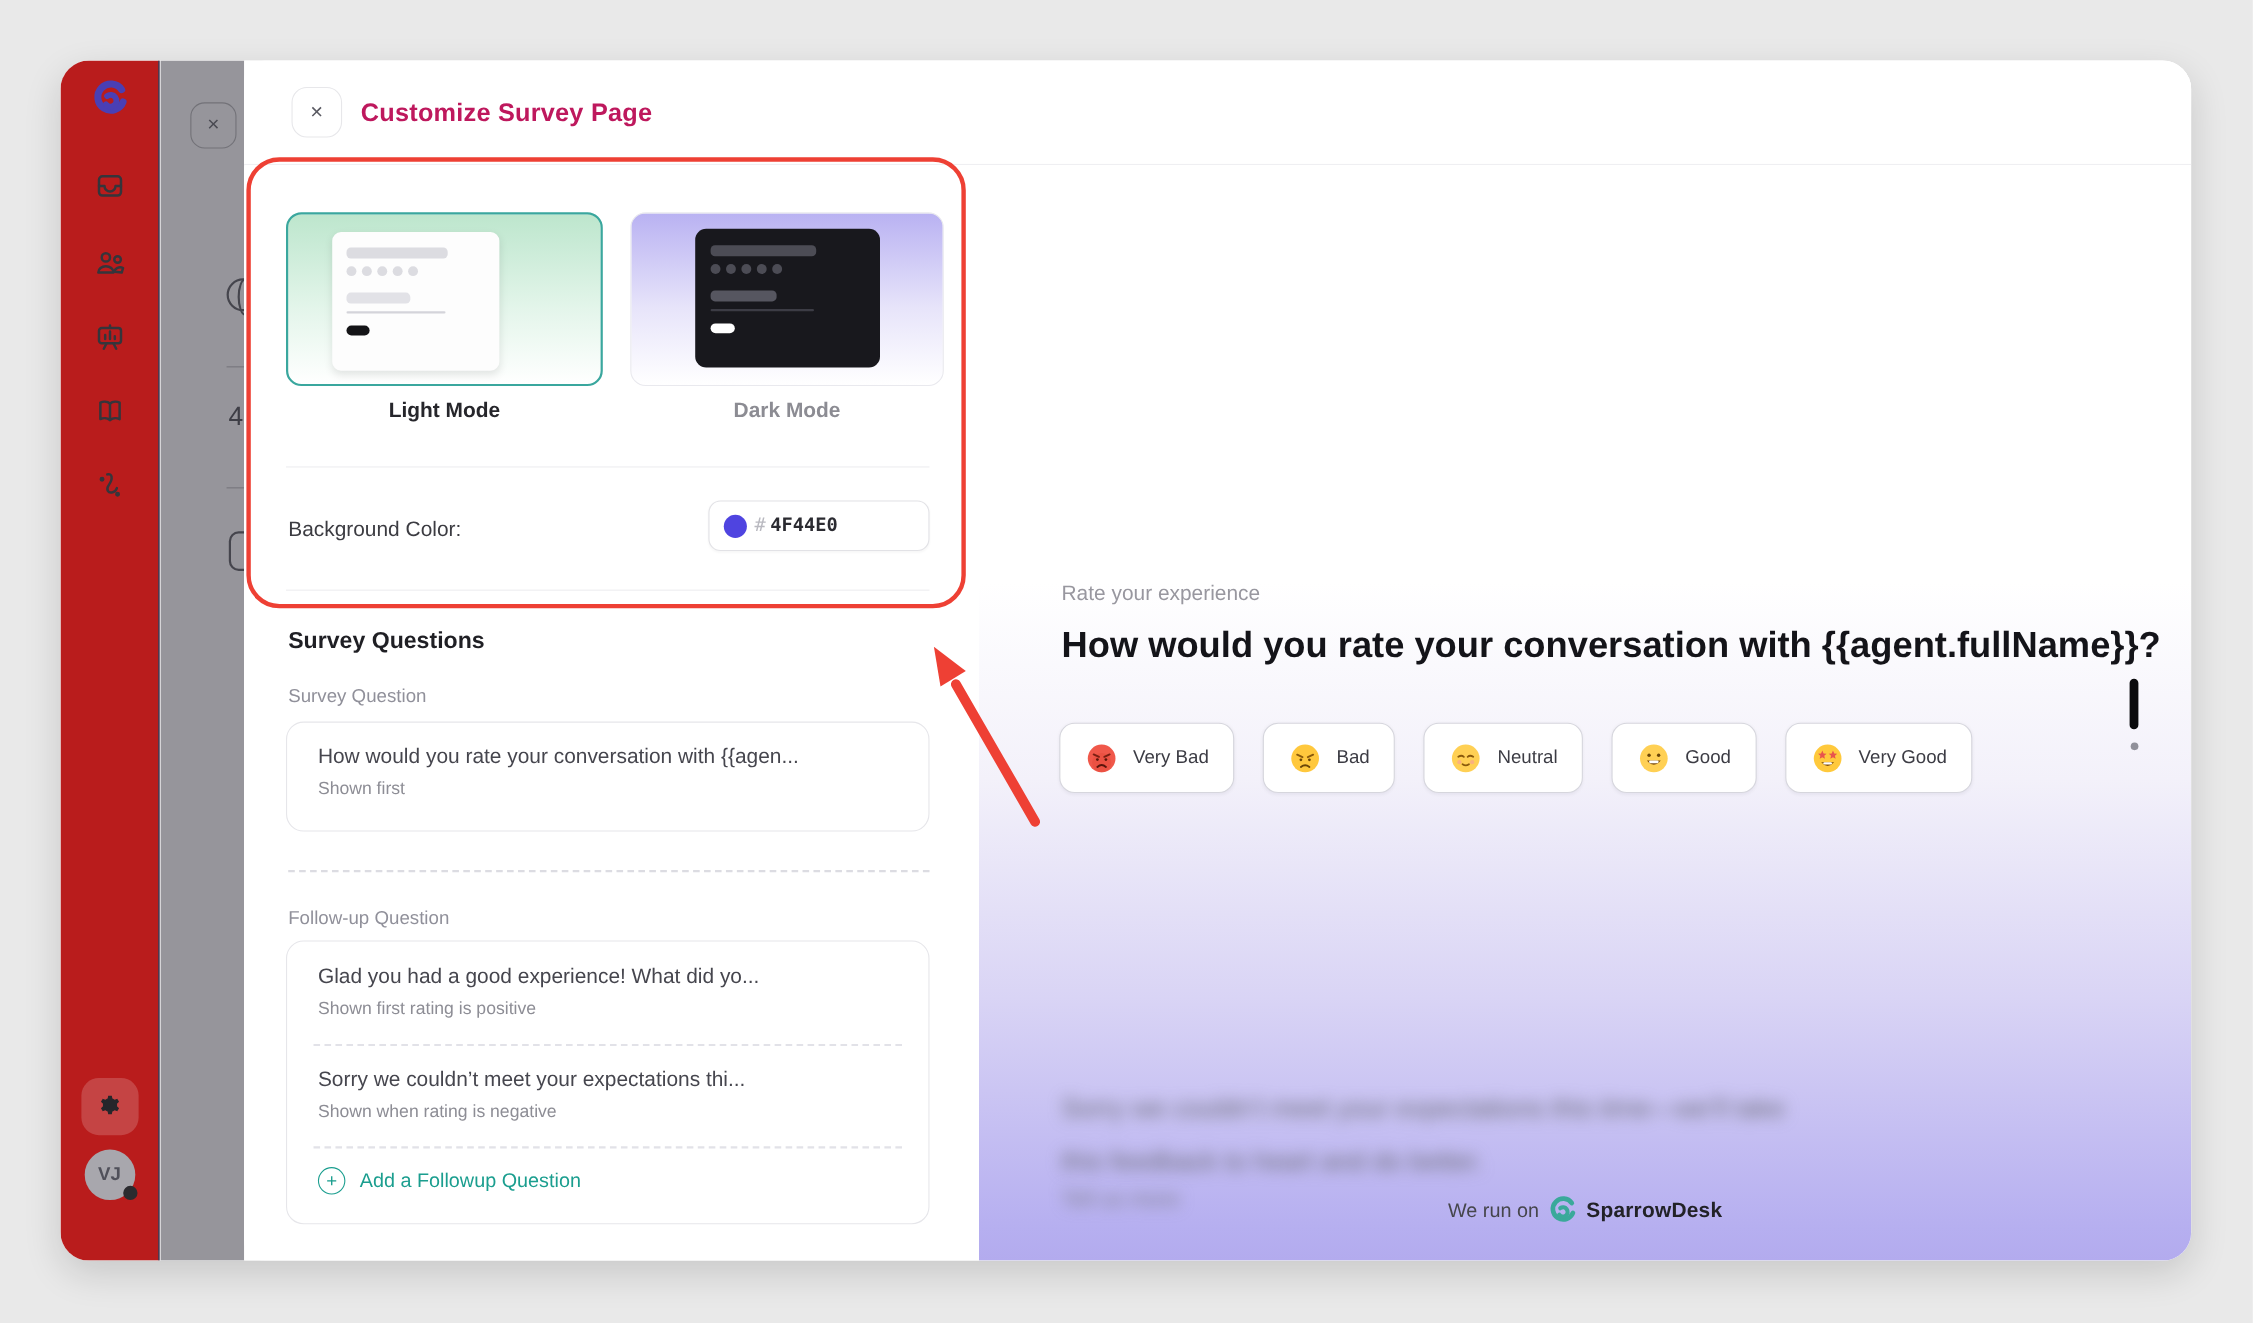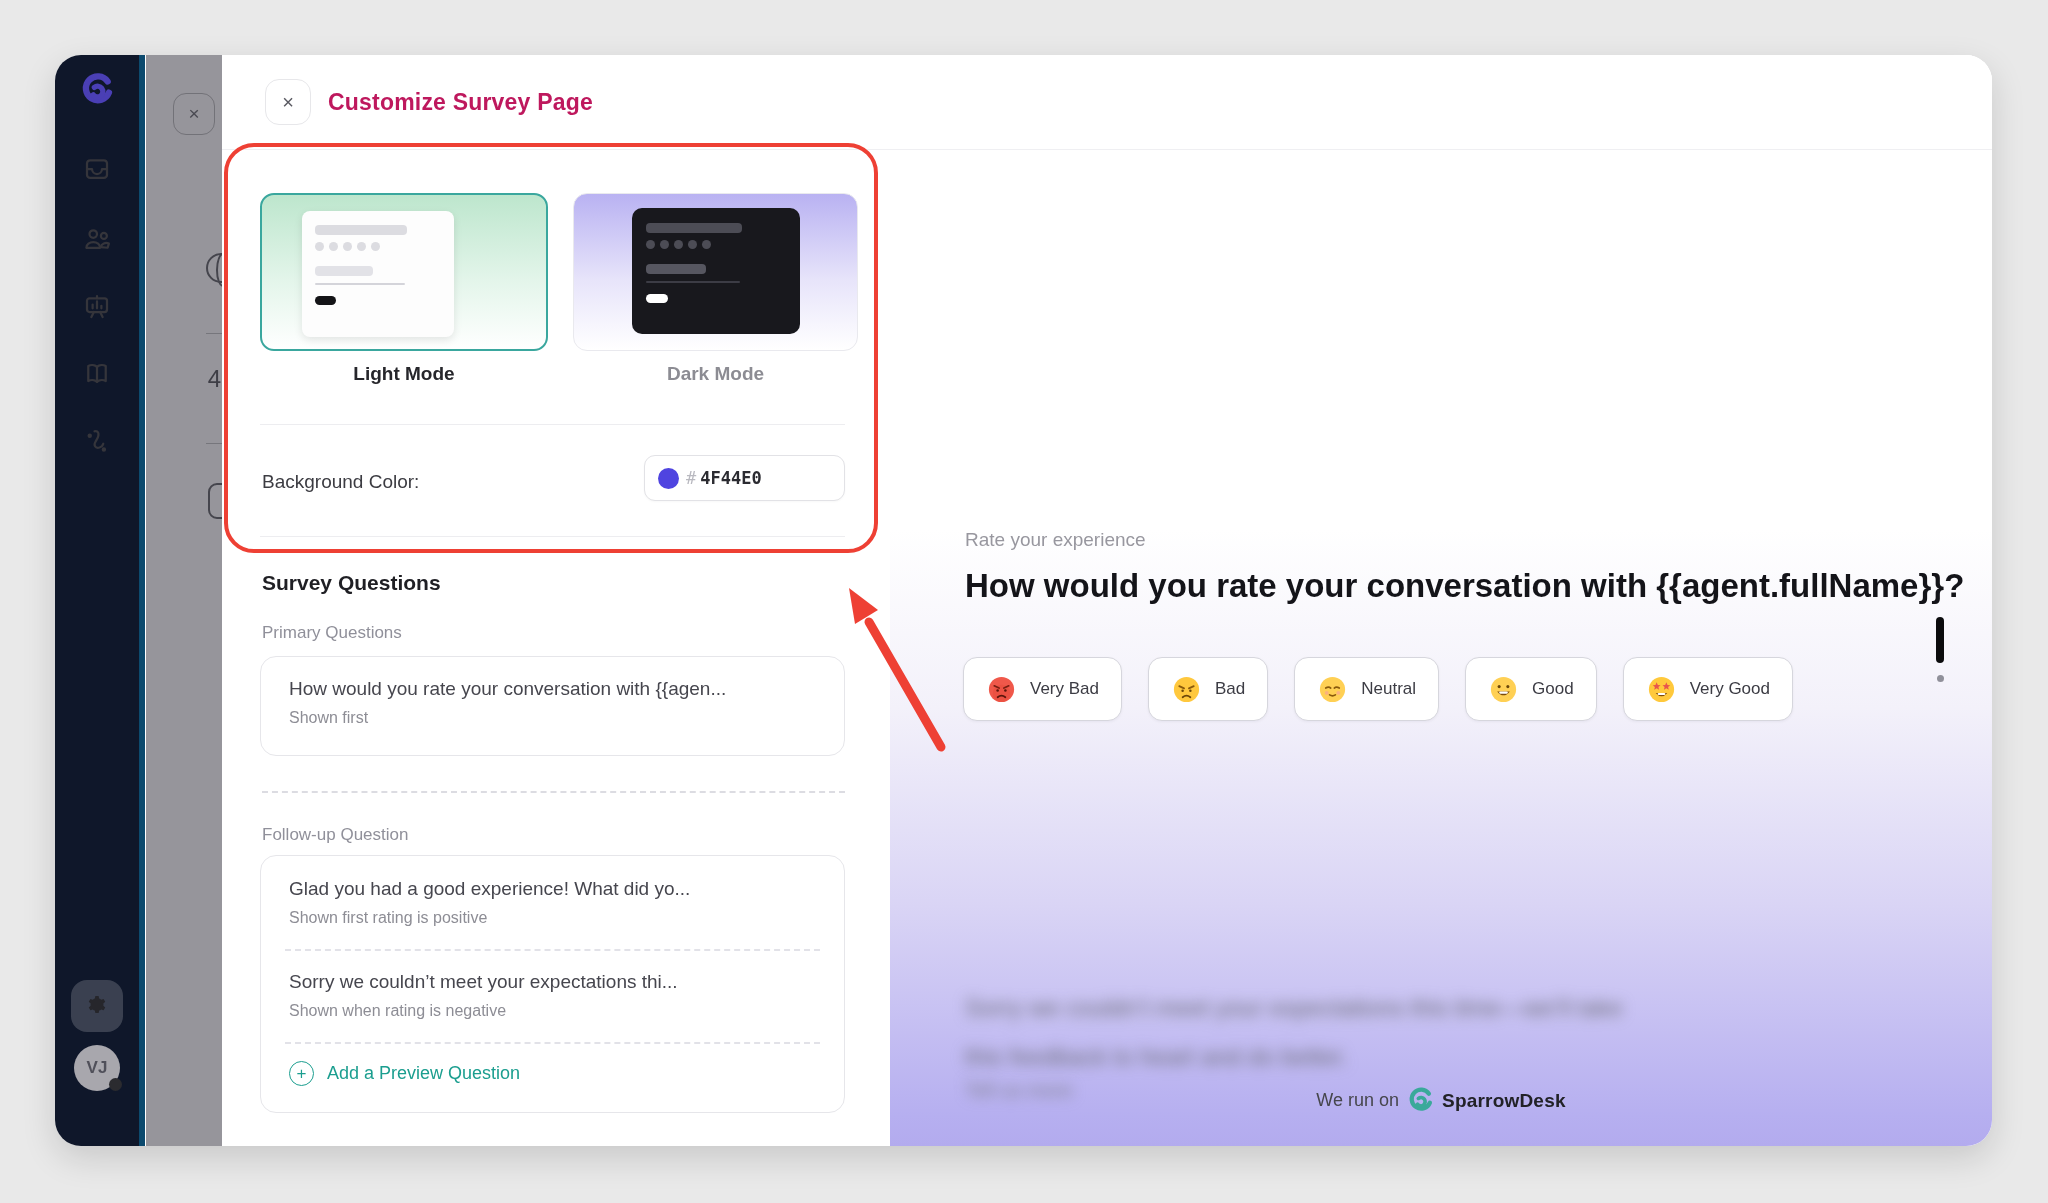--- a/index.html
+++ b/index.html
@@ -7,21 +7,21 @@
   body { background:#e9e9e9; font-family:"Liberation Sans", sans-serif; position:relative; overflow:hidden; }
   .stage { position:absolute; inset:0; }
 
   
   .window { position:absolute; left:55px; top:55px; width:1937px; height:1091px;
             border-radius:26px; overflow:hidden; background:#fff;
             box-shadow:0 12px 34px rgba(0,0,0,.14); }
 
   
   .sidebar { position:absolute; left:0; top:0; width:90px; height:100%;
-             background:#0f172a; border-right:6px solid #0c4a6e; }
+             background:#b91c1c; border-right:1px solid #0c4a6e; }
   .substrip { position:absolute; left:91px; top:0; width:76px; height:100%;
               background:#96959b; overflow:hidden; }
   .side-item { position:absolute; left:50%; transform:translateX(-50%); width:34px; height:34px;
                display:flex; align-items:center; justify-content:center; }
   .side-item svg { width:30px; height:30px; }
   .logo-mark { width:40px !important; height:40px !important; }
 
   .gear-btn { position:absolute; left:50%; transform:translateX(-50%); top:925px;
               width:52px; height:52px; border-radius:16px; background:rgba(255,255,255,.18);
               display:flex; align-items:center; justify-content:center; }
@@ -236,21 +236,21 @@
         <div class="hline" style="top:273px"></div>
         <div class="bg-label">Background Color:</div>
         <div class="color-input">
           <span class="swatch"></span>
           <span class="hex-hash">#</span>
           <span class="hex-val">4F44E0</span>
         </div>
         <div class="hline" style="top:385px"></div>
 
         <div class="sq-heading">Survey Questions</div>
-        <div class="q-label" style="top:472px">Primary Questions</div>
+        <div class="q-label" style="top:472px">Survey Question</div>
 
         <div class="q-card" style="top:505px;height:100px">
           <div class="q-main" style="top:21px">How would you rate your conversation with {{agen...</div>
           <div class="q-note" style="top:52px">Shown first</div>
         </div>
 
         <div class="dashed" style="top:640px"></div>
         <div class="q-label" style="top:674px">Follow-up Question</div>
 
         <div class="q-card" style="top:704px;height:258px">
@@ -259,21 +259,21 @@
             <div class="q-note" style="top:53px">Shown first rating is positive</div>
           </div>
           <div class="card-dashed" style="top:93px"></div>
           <div>
             <div class="q-main" style="top:115px">Sorry we couldn’t meet your expectations thi...</div>
             <div class="q-note" style="top:146px">Shown when rating is negative</div>
           </div>
           <div class="card-dashed" style="top:186px"></div>
           <div class="add-row">
             <span class="plus-circ">+</span>
-            <span class="add-label">Add a Preview Question</span>
+            <span class="add-label">Add a Followup Question</span>
           </div>
         </div>
       </div>
 
       <div class="preview">
         <div class="pv-eyebrow">Rate your experience</div>
         <div class="pv-question">How would you rate your conversation with {{agent.fullName}}?</div>
 
         <div class="ratings">
           <div class="rate-btn">

